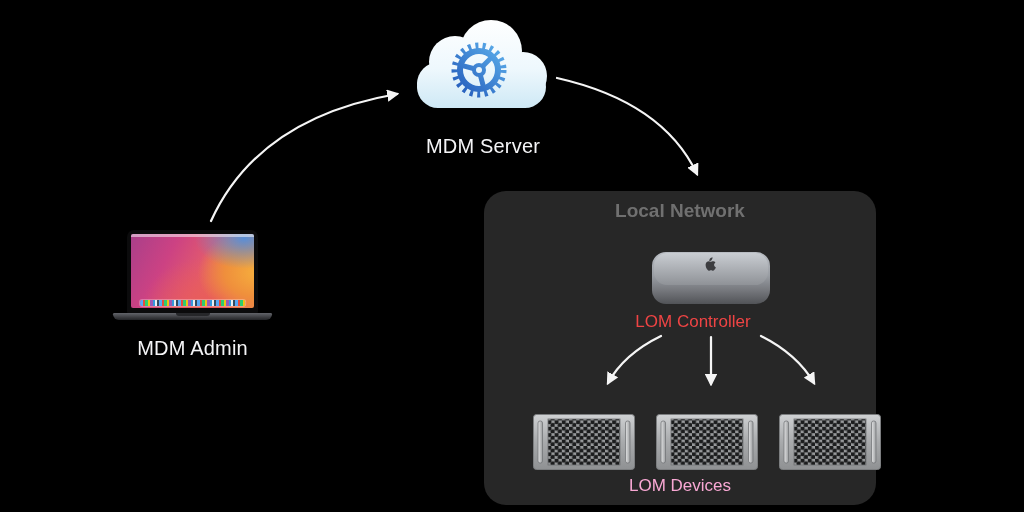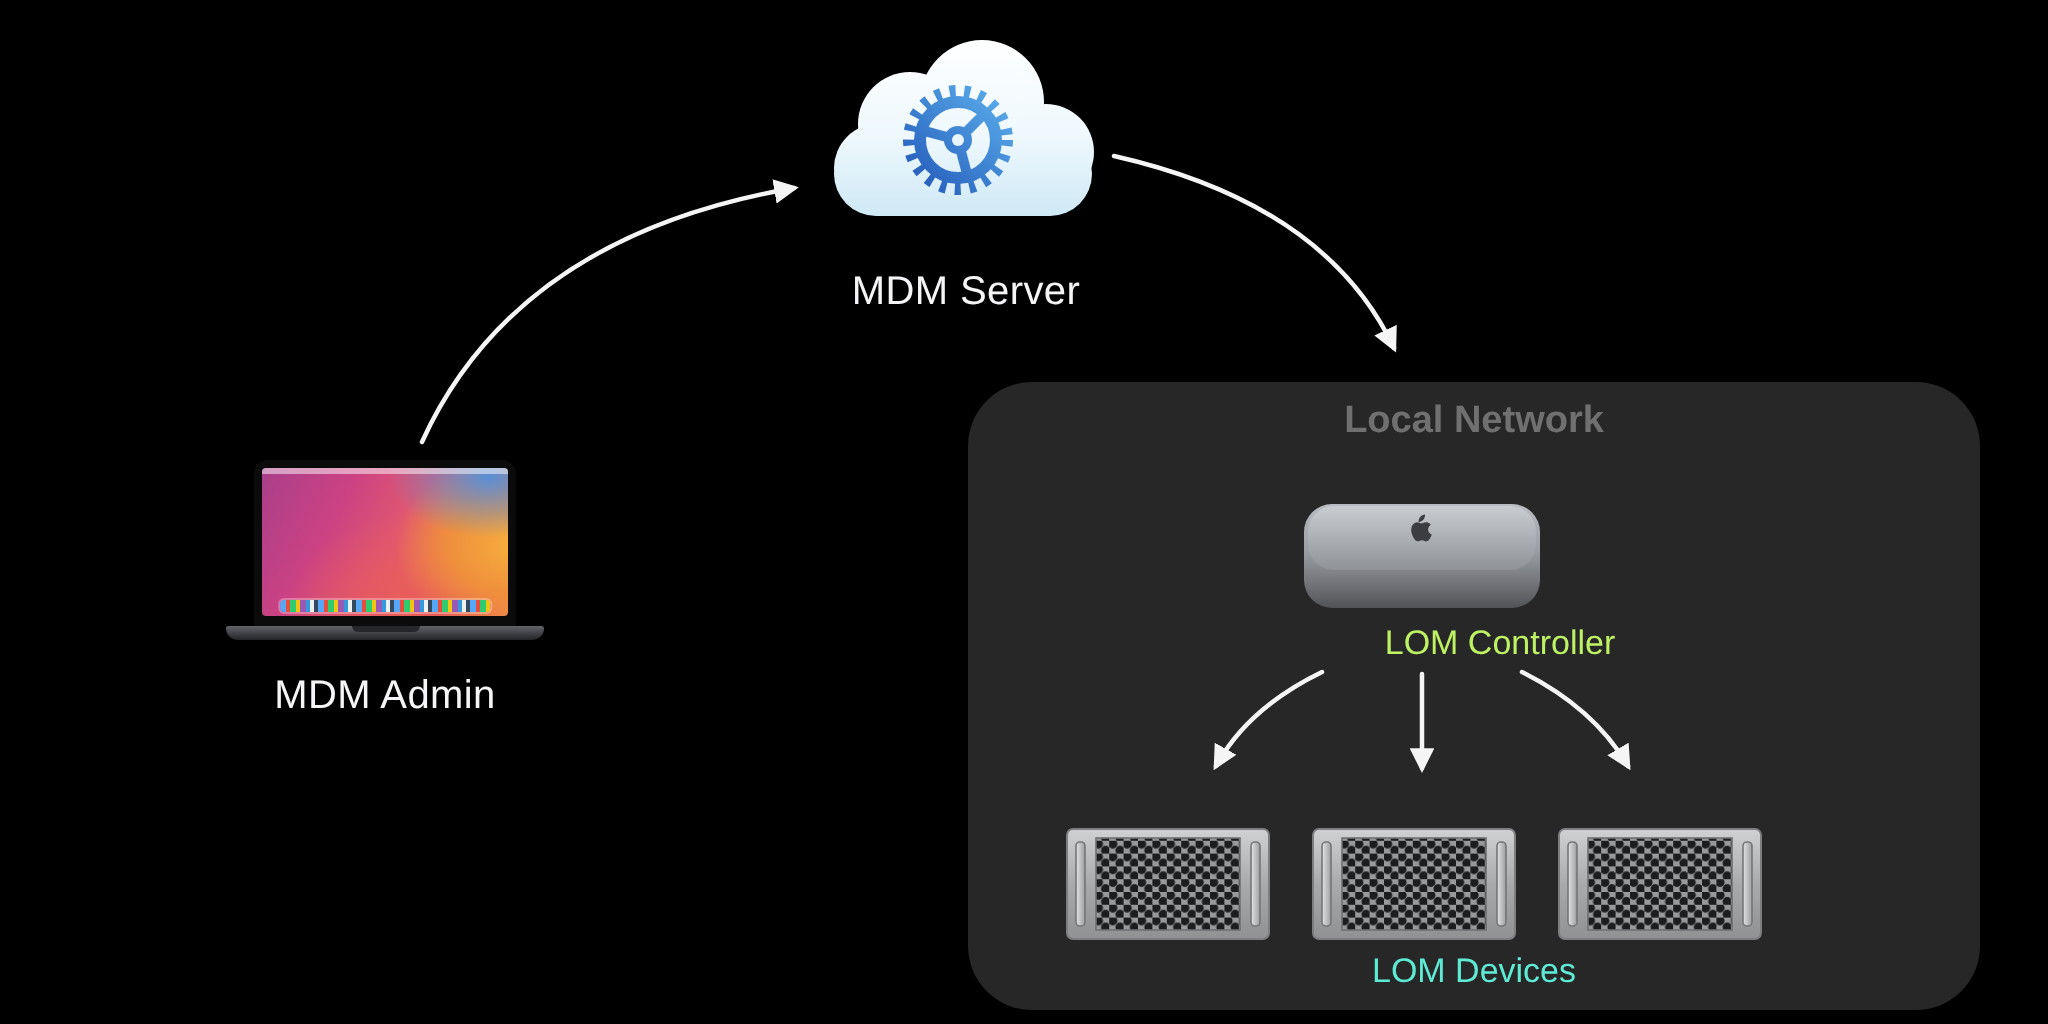--- a/index.html
+++ b/index.html
@@ -62,38 +62,38 @@
     border-radius:0 0 4px 4px;
   }
   .label-admin{left:113px;top:337px;width:159px;}
 
   
   .cloud-svg{left:415px;top:18px;}
   .label-server{left:403px;top:135px;width:160px;}
 
   
   .network-panel{
-    left:484px;top:191px;width:506px;height:314px;
+    left:484px;top:191px;width:392px;height:314px;
     background:#272727;
-    border-radius:32px;
+    border-radius:22px;
   }
   .panel-title{
     position:absolute;top:9px;left:0;right:0;
     text-align:center;
     color:#707070;
     font-weight:bold;
     font-size:19px;
   }
   .macmini-svg{position:absolute;left:167px;top:57px;}
-  .label-controller{position:absolute;top:121px;left:0;right:0;color:#bef264;font-size:17px;text-align:center;margin-left:26px;}
+  .label-controller{position:absolute;top:121px;left:0;right:0;color:#ef4444;font-size:17px;text-align:center;margin-left:26px;}
   .racks-row{
     position:absolute;top:223px;left:49px;
     display:flex;gap:21px;
   }
-  .label-devices{position:absolute;top:285px;left:0;right:0;color:#5eead4;font-size:17px;text-align:center;}
+  .label-devices{position:absolute;top:285px;left:0;right:0;color:#f9a8d4;font-size:17px;text-align:center;}
 
   
   .arrows{left:0;top:0;pointer-events:none;}
 </style>
 </head>
 <body>
 
 <div class="abs macbook">
   <div class="mb-screen">
     <div class="mb-display">

